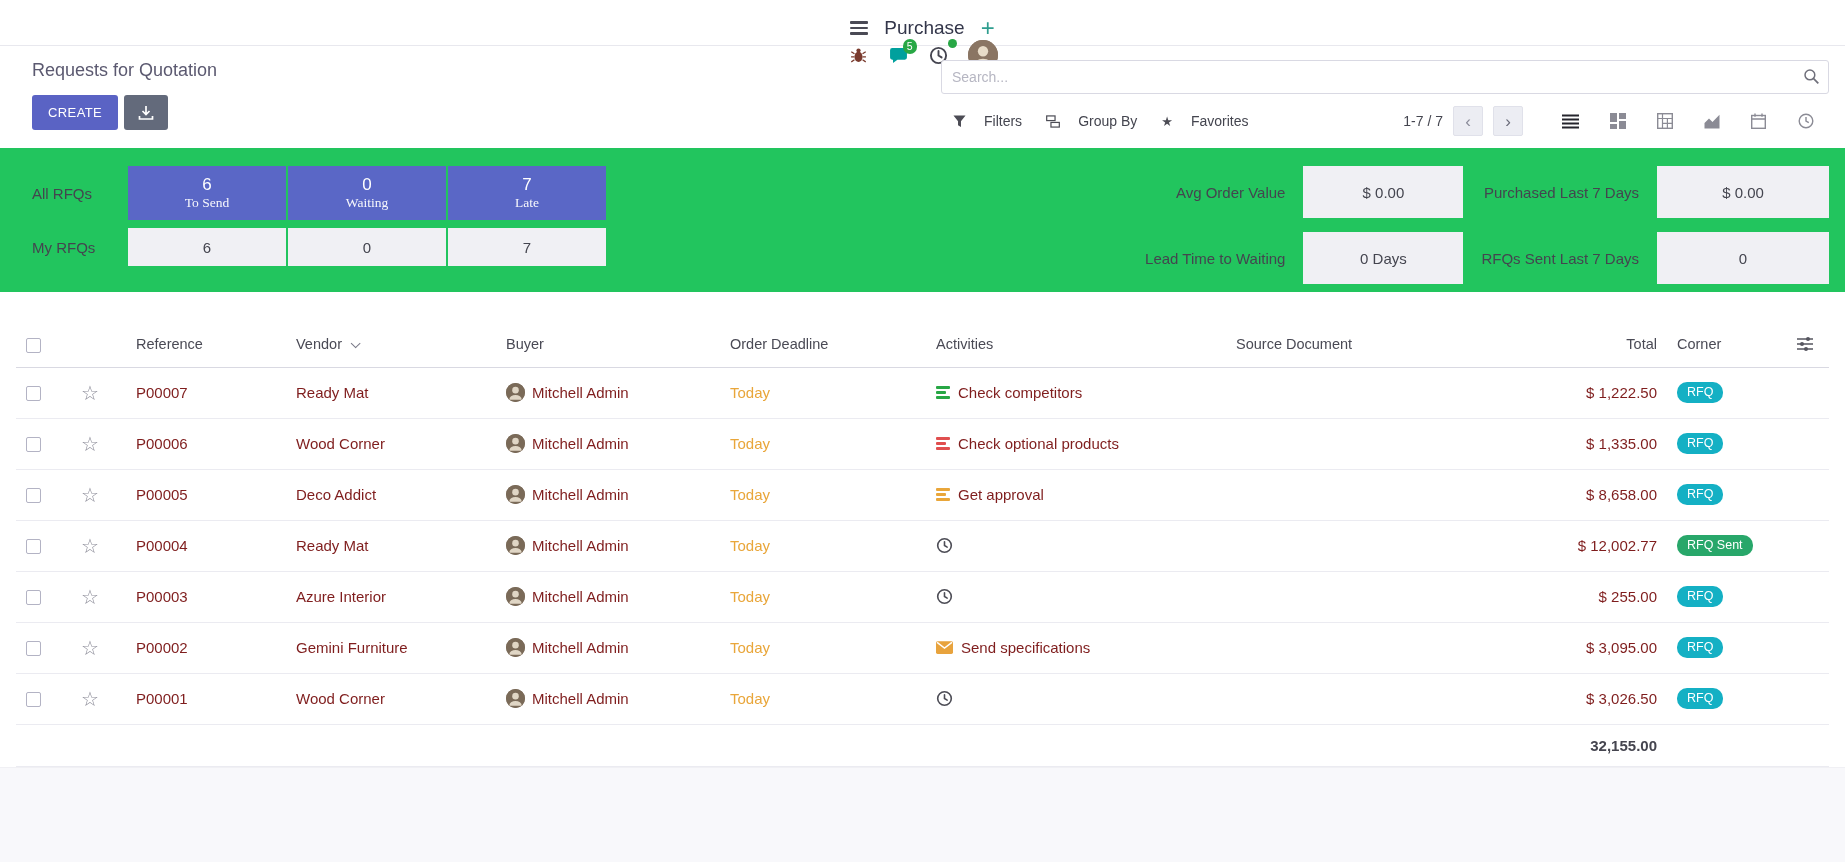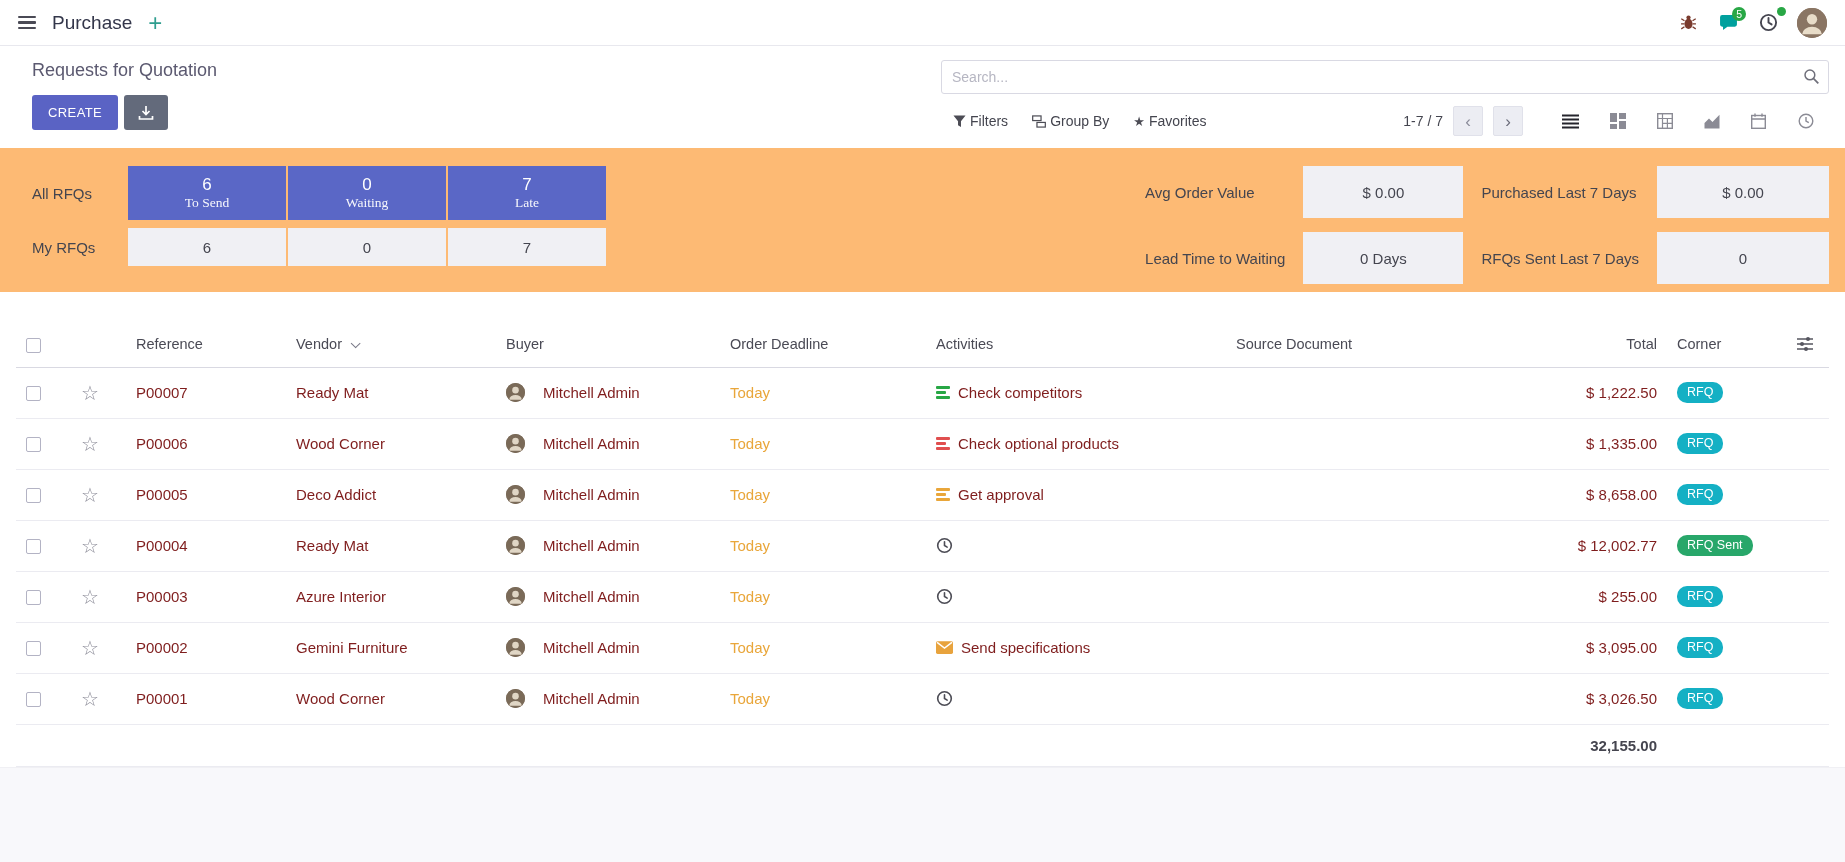--- a/index.html
+++ b/index.html
@@ -1,21 +1,21 @@
 <!DOCTYPE html>
 <html><head>
 <meta charset="utf-8">
 <style>
   * { box-sizing: border-box; margin: 0; padding: 0; }
   html,body { width:1845px; height:862px; overflow:hidden;
     font-family:"Liberation Sans", sans-serif; background:#fff; color:#4c4c4c; }
 
   
   .navbar { height:46px; background:#fff; border-bottom:1px solid #e8e8ee;
-    display:flex; align-items:center; padding:16px 18px; }
+    display:flex; align-items:center; padding:16px 18px;flex-direction:column; }
   .nav-left { display:flex; align-items:center; gap:16px; }
   .hamburger { display:flex; flex-direction:column; gap:3px; cursor:pointer; }
   .hamburger i { display:block; width:18px; height:2.4px; background:#4a4a55; border-radius:1px; }
   .app-name { font-size:19px; font-weight:500; color:#33364a; }
   .nav-plus { font-size:24px; color:#2f9e8f; line-height:1; cursor:pointer; }
   .nav-spacer { flex:1; }
   .nav-right { display:flex; align-items:center; gap:18px; }
   .systray-icon { position:relative; display:inline-flex; width:22px; height:22px;
     align-items:center; justify-content:center; cursor:pointer; }
   .nav-badge { position:absolute; top:-5px; right:-7px; background:#28a745; color:#fff;
@@ -33,66 +33,66 @@
     padding:9px 16px; border-radius:3px; cursor:pointer; font-family:inherit; }
   .btn-export { background:#636a7b; border:none; border-radius:3px; width:44px; height:35px;
     display:flex; align-items:center; justify-content:center; cursor:pointer; }
   .cp-right { width:888px; display:flex; flex-direction:column; gap:10px; }
   .searchbox { position:relative; height:34px; }
   .searchbox input { width:100%; height:34px; border:1px solid #d9d9e3; border-radius:3px;
     padding:0 34px 0 10px; font-size:14px; color:#555; font-family:inherit; outline:none; }
   .searchbox input::placeholder { color:#b6b6c2; }
   .search-glass { position:absolute; right:9px; top:8px; }
   .cp-right-row { display:flex; align-items:center; }
-  .filter-btn { display:inline-flex; align-items:center; gap:4px; background:none; border:none;
+  .filter-btn { display:inline-flex; align-items:center; gap:18px; background:none; border:none;
     font-size:14px; color:#44454f; padding:6px 12px; cursor:pointer; font-family:inherit; }
   .filter-btn .star-glyph { color:#4c4c55; font-size:13px; }
   .pager { margin-left:auto; display:flex; align-items:center; gap:10px; }
   .pager-text { font-size:14px; color:#44454f; }
   .pager-btn { width:30px; height:30px; background:#ecedf3; border:1px solid #e0e1ea; color:#8a8b99;
     font-size:17px; line-height:1; border-radius:2px; cursor:pointer; }
   .pager-btn.next { color:#6b6c7a; }
   .view-switcher { display:flex; margin-left:24px; }
   .vs-btn { width:47px; height:34px; background:none; border:none; display:flex; align-items:center;
     justify-content:center; cursor:pointer; }
 
   
-  .dashboard { display:flex; align-items:flex-start; padding:18px 16px 8px 16px; background:#fdba74; }
+  .dashboard { display:flex; align-items:flex-start; padding:18px 16px 8px 16px; background:#22c55e; }
   .dash-labels { width:112px; padding-left:16px; display:flex; flex-direction:column; }
   .dash-label-all { height:54px; display:flex; align-items:center; font-size:15px; color:#44454f; }
   .dash-label-my { height:38px; margin-top:8px; display:flex; align-items:center; font-size:15px; color:#44454f; }
   .tiles { display:flex; flex-direction:column; }
   .tile-row { display:flex; gap:2px; }
   .tile-row.my { margin-top:8px; }
   .tile { width:158px; height:54px; background:#5a67c6; color:#fff; display:flex;
     flex-direction:column; align-items:center; justify-content:center; cursor:pointer; }
   .tile .count { font-size:17px; line-height:1.2; }
   .tile .sub { font-size:13.5px; opacity:.95;font-family:Liberation Serif, serif; }
   .tile-gray { width:158px; height:38px; background:#f0f0f4; color:#44454f; display:flex;
     align-items:center; justify-content:center; font-size:15px; cursor:pointer; }
   .kpis { margin-left:auto; display:grid; grid-template-columns:auto 160px auto 172px;
     grid-column-gap:18px; grid-row-gap:14px; align-items:center; }
-  .kpi-label { font-size:15px; color:#44454f; text-align:left; }
+  .kpi-label { font-size:15px; color:#44454f; text-align:right; }
   .kpi-value { background:#f0f0f4; height:52px; display:flex; align-items:center;
     justify-content:center; font-size:15px; color:#44454f; }
 
   
   .table-wrap { padding:30px 16px 0 16px; background:#fff; }
   table { width:1813px; border-collapse:collapse; table-layout:fixed; }
   th { font-size:14.5px; font-weight:500; color:#4a4a55; text-align:left; padding:14px 10px;
     border-bottom:1px solid #d9d9e2; white-space:nowrap; }
   td { font-size:15px; padding:0 10px; height:51px; border-bottom:1px solid #ebebf1;
     white-space:nowrap; overflow:hidden; }
   th.num, td.num { text-align:right; }
   .link { color:#7f1d1d; text-decoration:none; cursor:pointer; }
   .deadline { color:#e9a63a; }
   .cb { display:inline-block; width:15px; height:15px; border:1px solid #b3b3c4; border-radius:2px;
     background:#fff; vertical-align:middle; cursor:pointer; }
   .star { font-size:20px; color:#8f8f9b; cursor:pointer; line-height:1; }
-  .buyer-cell { display:flex; align-items:center; gap:18px; }
+  .buyer-cell { display:flex; align-items:center; gap:7px; }
   .avatar-sm { width:19px; height:19px; border-radius:50%; overflow:hidden; background:#7a6a58;
     flex:0 0 auto; display:inline-block; }
   .act-cell { display:flex; align-items:center; gap:8px; }
   .tasks { display:inline-flex; flex-direction:column; gap:2px; }
   .tasks i { display:block; width:14px; height:3px; border-radius:1px; }
   .tasks i:nth-child(2) { width:10px; }
   .tasks.green i { background:#28a745; }
   .tasks.red i { background:#e04f4f; }
   .tasks.yellow i { background:#e9a63a; }
   .badge { display:inline-block; background:#14b0c4; color:#fff; font-size:12.5px;

